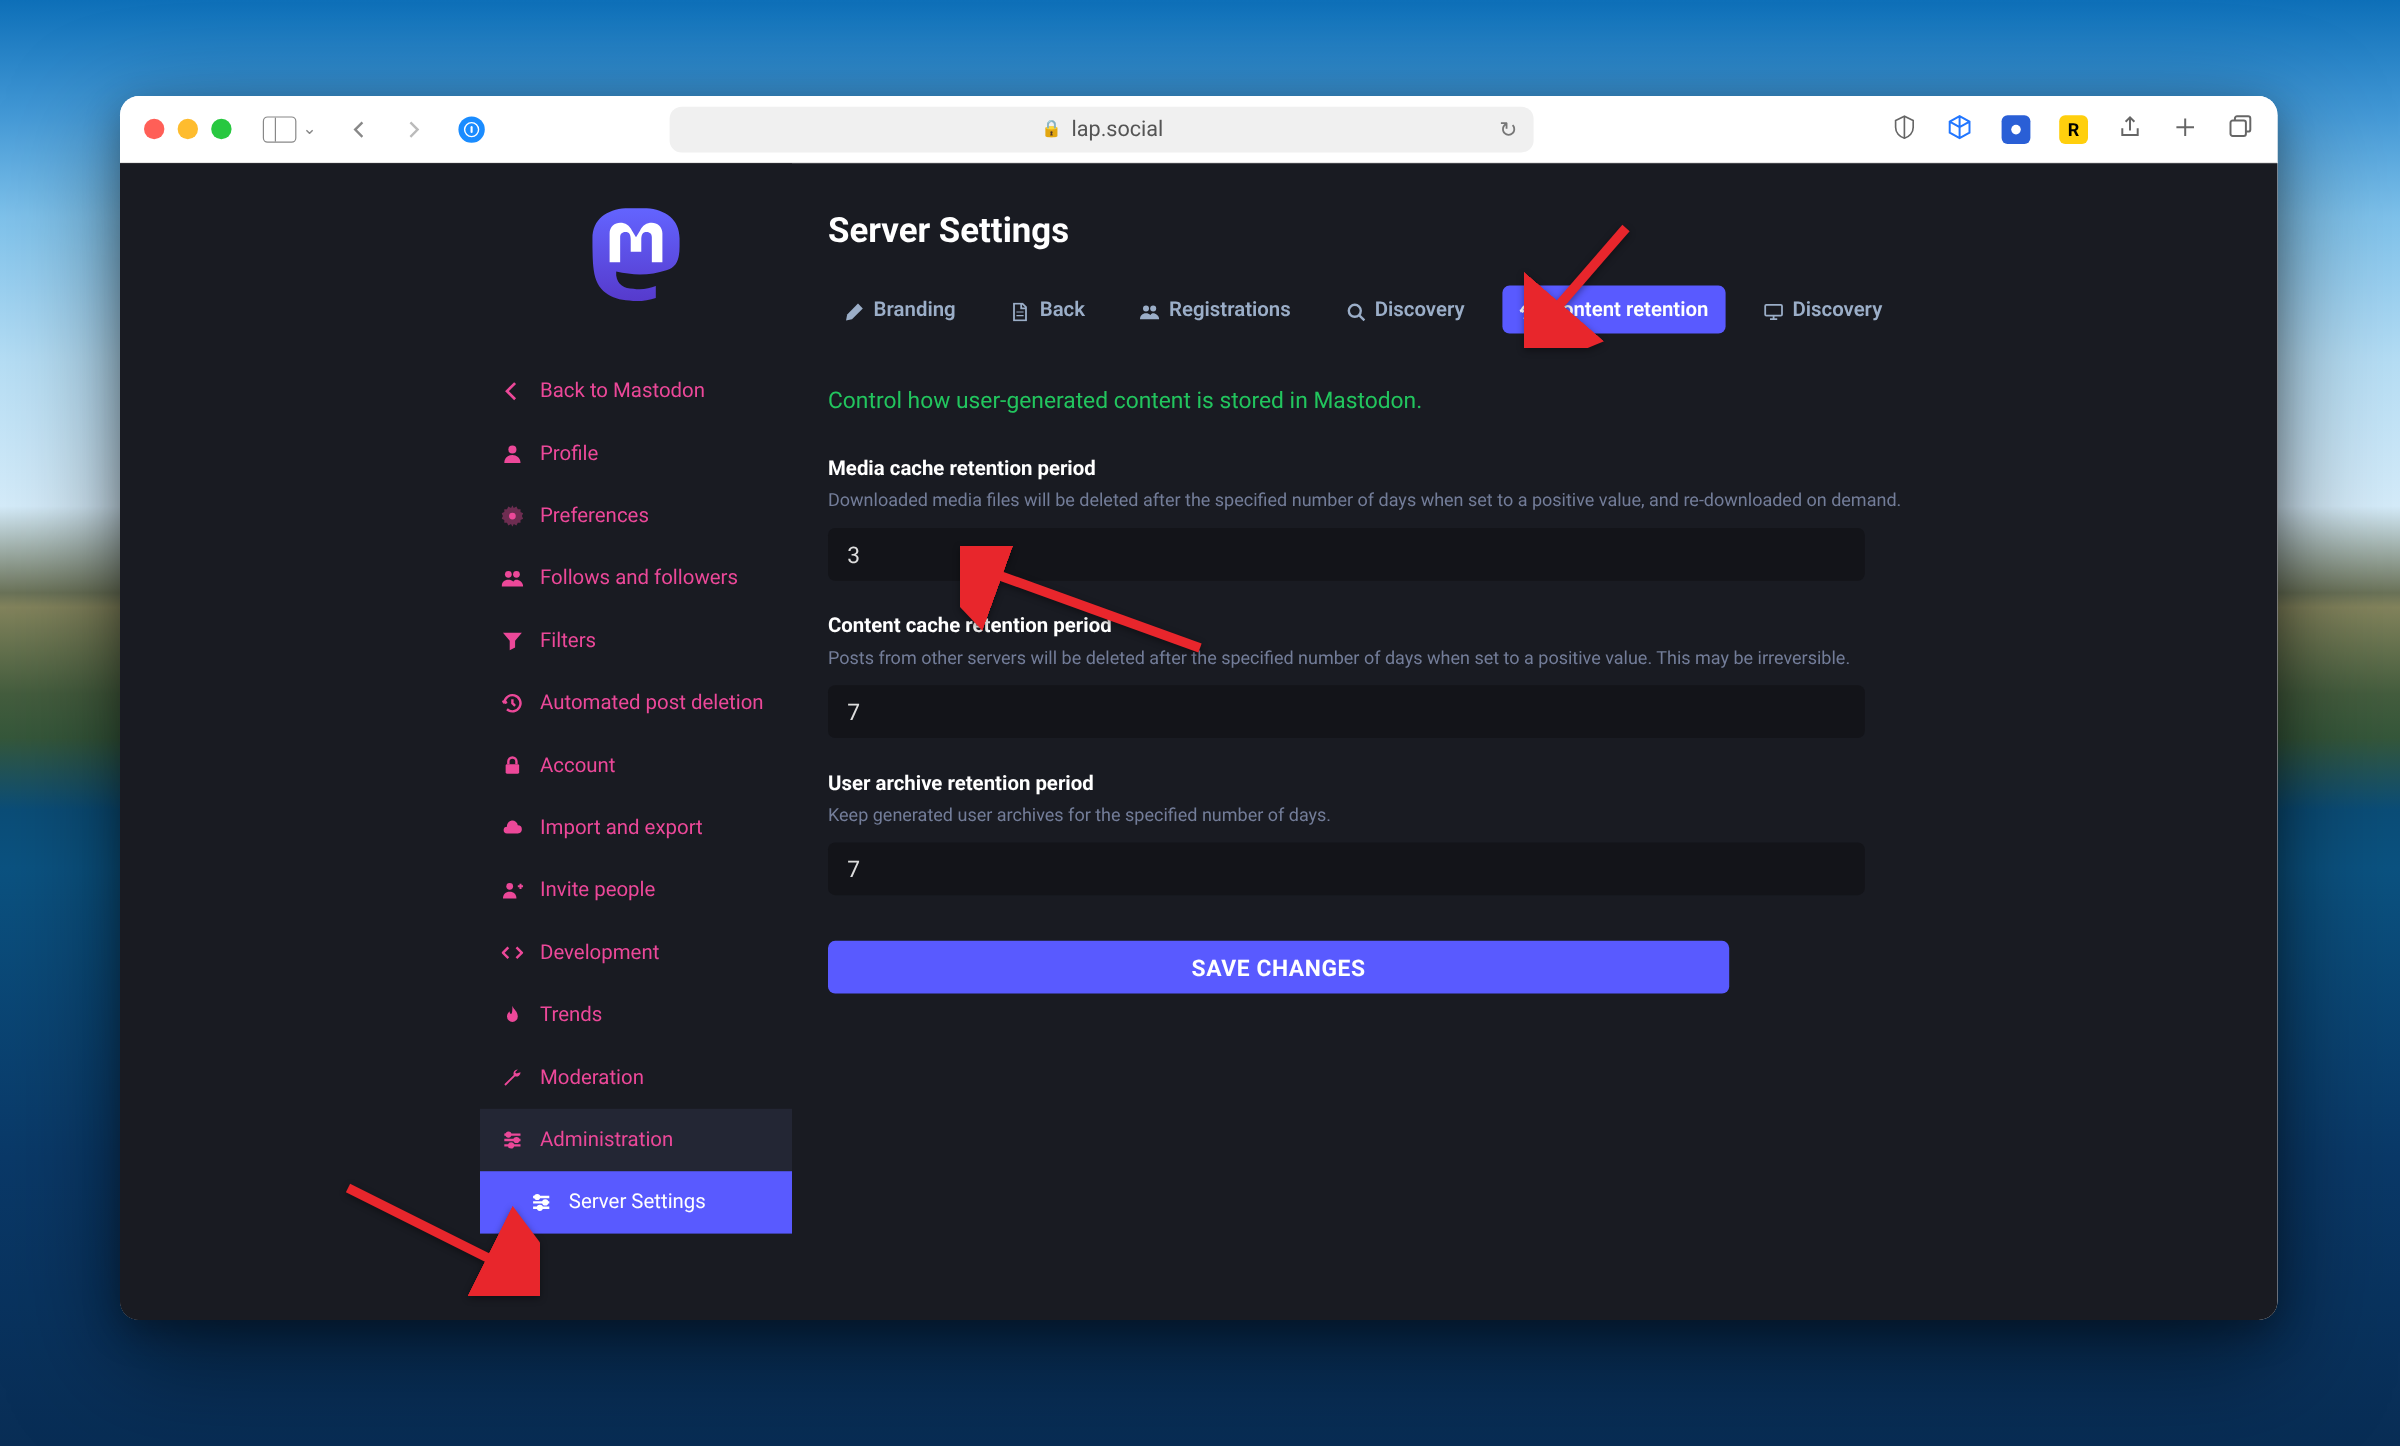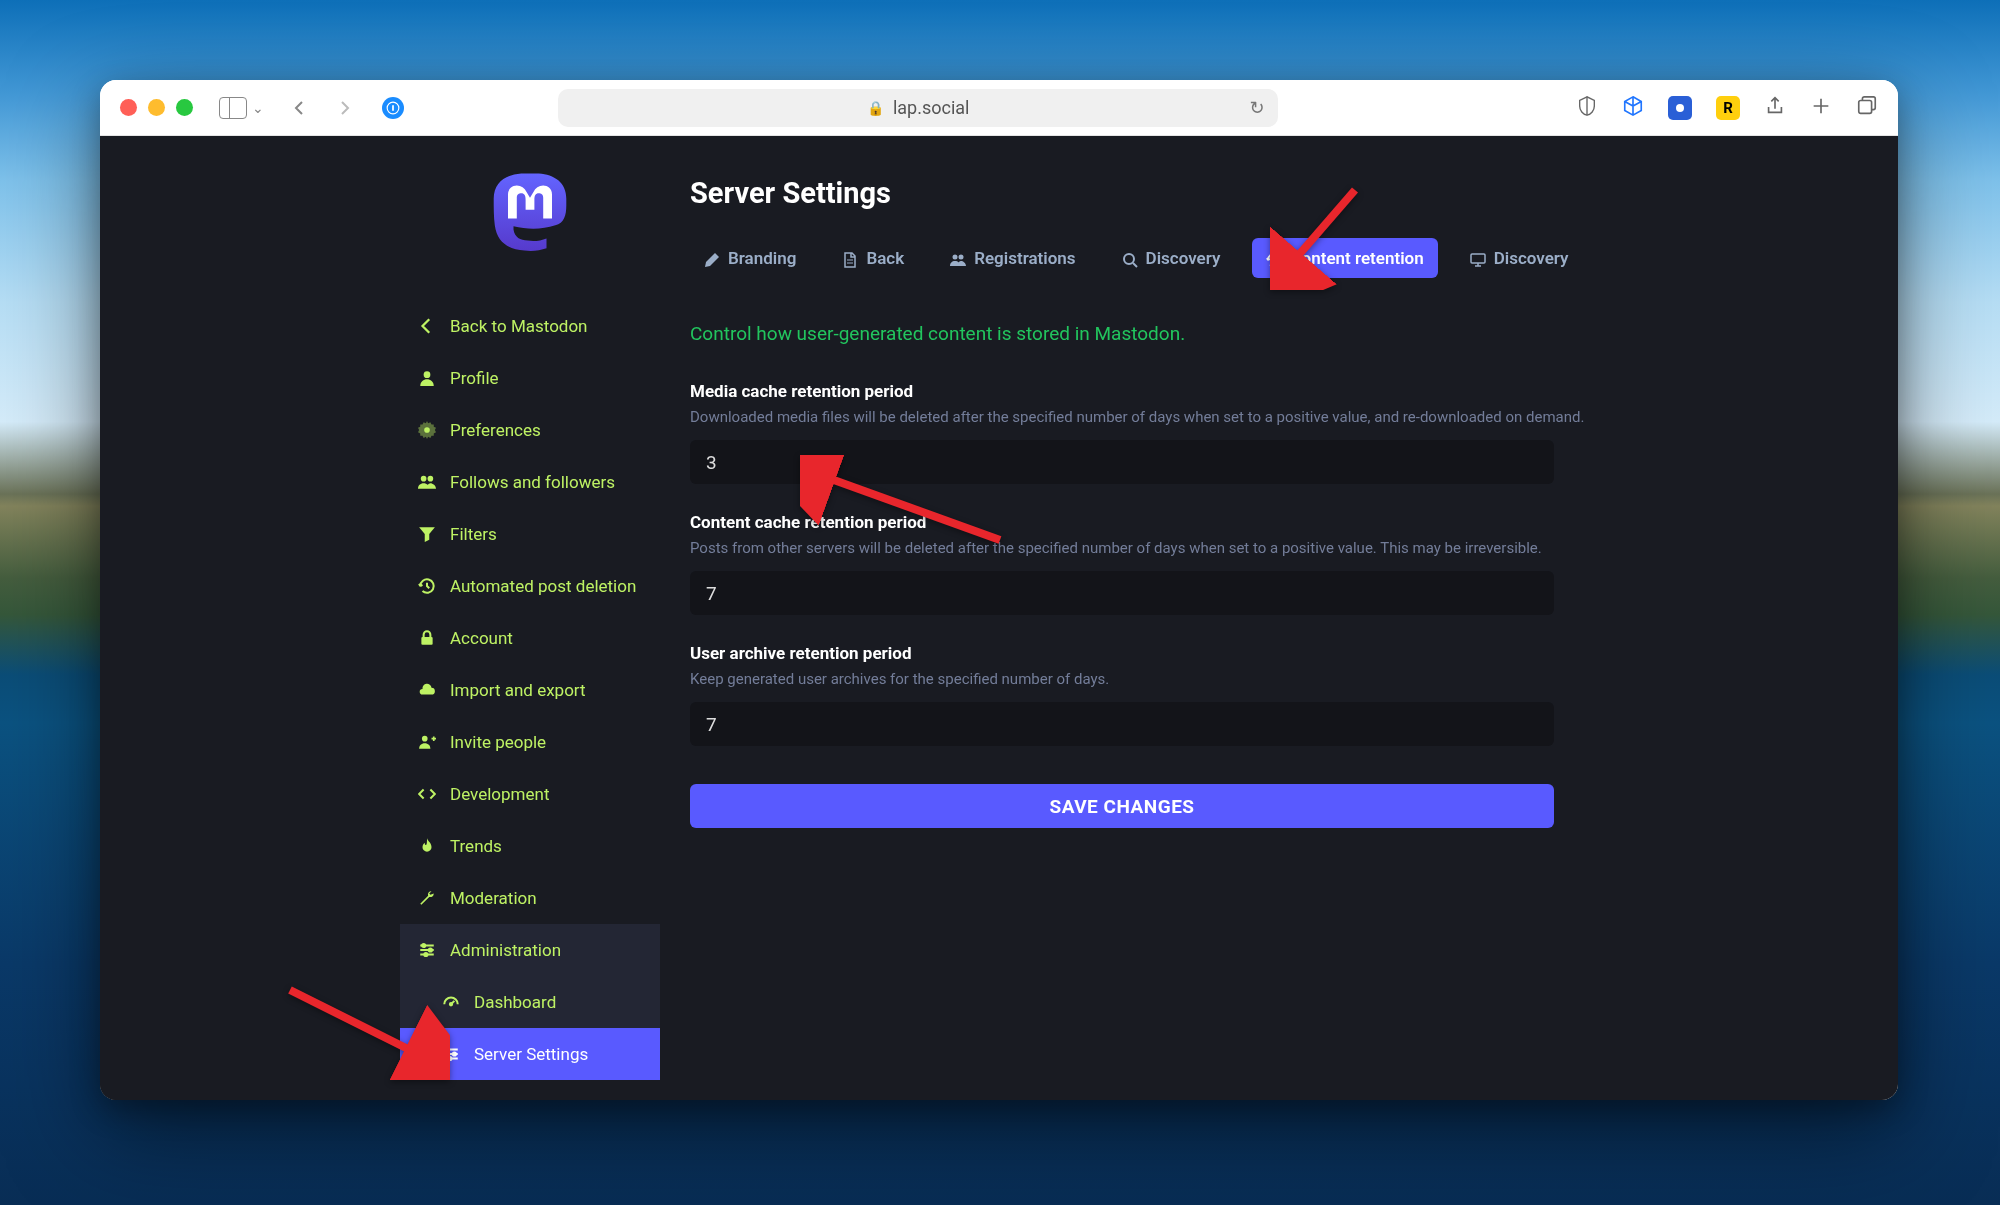--- a/index.html
+++ b/index.html
@@ -131,21 +131,21 @@
       width: 260px;
       display: flex;
       flex-direction: column;
     }
 
     .nav-item {
       display: flex;
       align-items: center;
       gap: 14px;
       padding: 16px 18px;
-      color: #bef264;
+      color: #ec4899;
       font-size: 17px;
       cursor: pointer;
     }
     .nav-item .nicon { width: 18px; height: 18px; flex-shrink: 0; }
     .nav-item.sub { padding-left: 42px; background: #232634; }
     .nav-item.parent-active { background: #232634; }
     .nav-item.active { background: #595aff; color: #fff; }
 
     .main-content {
       flex: 1;
@@ -206,21 +206,21 @@
       background: #131419;
       border: none;
       border-radius: 6px;
       color: #ddd;
       font-size: 19px;
       padding: 0 16px;
       outline: none;
     }
 
     .save-btn {
-      width: 864px;
+      width: 751px;
       height: 44px;
       background: #595aff;
       border: none;
       border-radius: 6px;
       color: #fff;
       font-size: 19px;
       font-weight: 700;
       letter-spacing: 0.5px;
       margin-top: 10px;
       cursor: pointer;
@@ -412,27 +412,20 @@
           <svg class="nicon" viewBox="0 0 16 16" fill="none" stroke="currentColor" stroke-width="1.8">
               <line x1="2" y1="4" x2="14" y2="4"></line>
               <line x1="2" y1="8" x2="14" y2="8"></line>
               <line x1="2" y1="12" x2="14" y2="12"></line>
               <circle cx="5" cy="4" r="1.4" fill="currentColor"></circle>
               <circle cx="11" cy="8" r="1.4" fill="currentColor"></circle>
               <circle cx="7" cy="12" r="1.4" fill="currentColor"></circle>
             </svg>
           <span>Administration</span>
         </div>
-        <div class="nav-item sub">
-          <svg class="nicon" viewBox="0 0 16 16" fill="none" stroke="currentColor" stroke-width="1.8">
-              <path d="M2 10 a6 6 0 0 1 12 0 M8 10 l3-3"></path>
-              <circle cx="8" cy="10" r="1" fill="currentColor"></circle>
-            </svg>
-          <span>Dashboard</span>
-        </div>
         <div class="nav-item sub active">
           <svg class="nicon" viewBox="0 0 16 16" fill="none" stroke="currentColor" stroke-width="1.8">
               <line x1="2" y1="4" x2="14" y2="4"></line>
               <line x1="2" y1="8" x2="14" y2="8"></line>
               <line x1="2" y1="12" x2="14" y2="12"></line>
               <circle cx="5" cy="4" r="1.4" fill="currentColor"></circle>
               <circle cx="11" cy="8" r="1.4" fill="currentColor"></circle>
               <circle cx="7" cy="12" r="1.4" fill="currentColor"></circle>
             </svg>
           <span>Server Settings</span>

